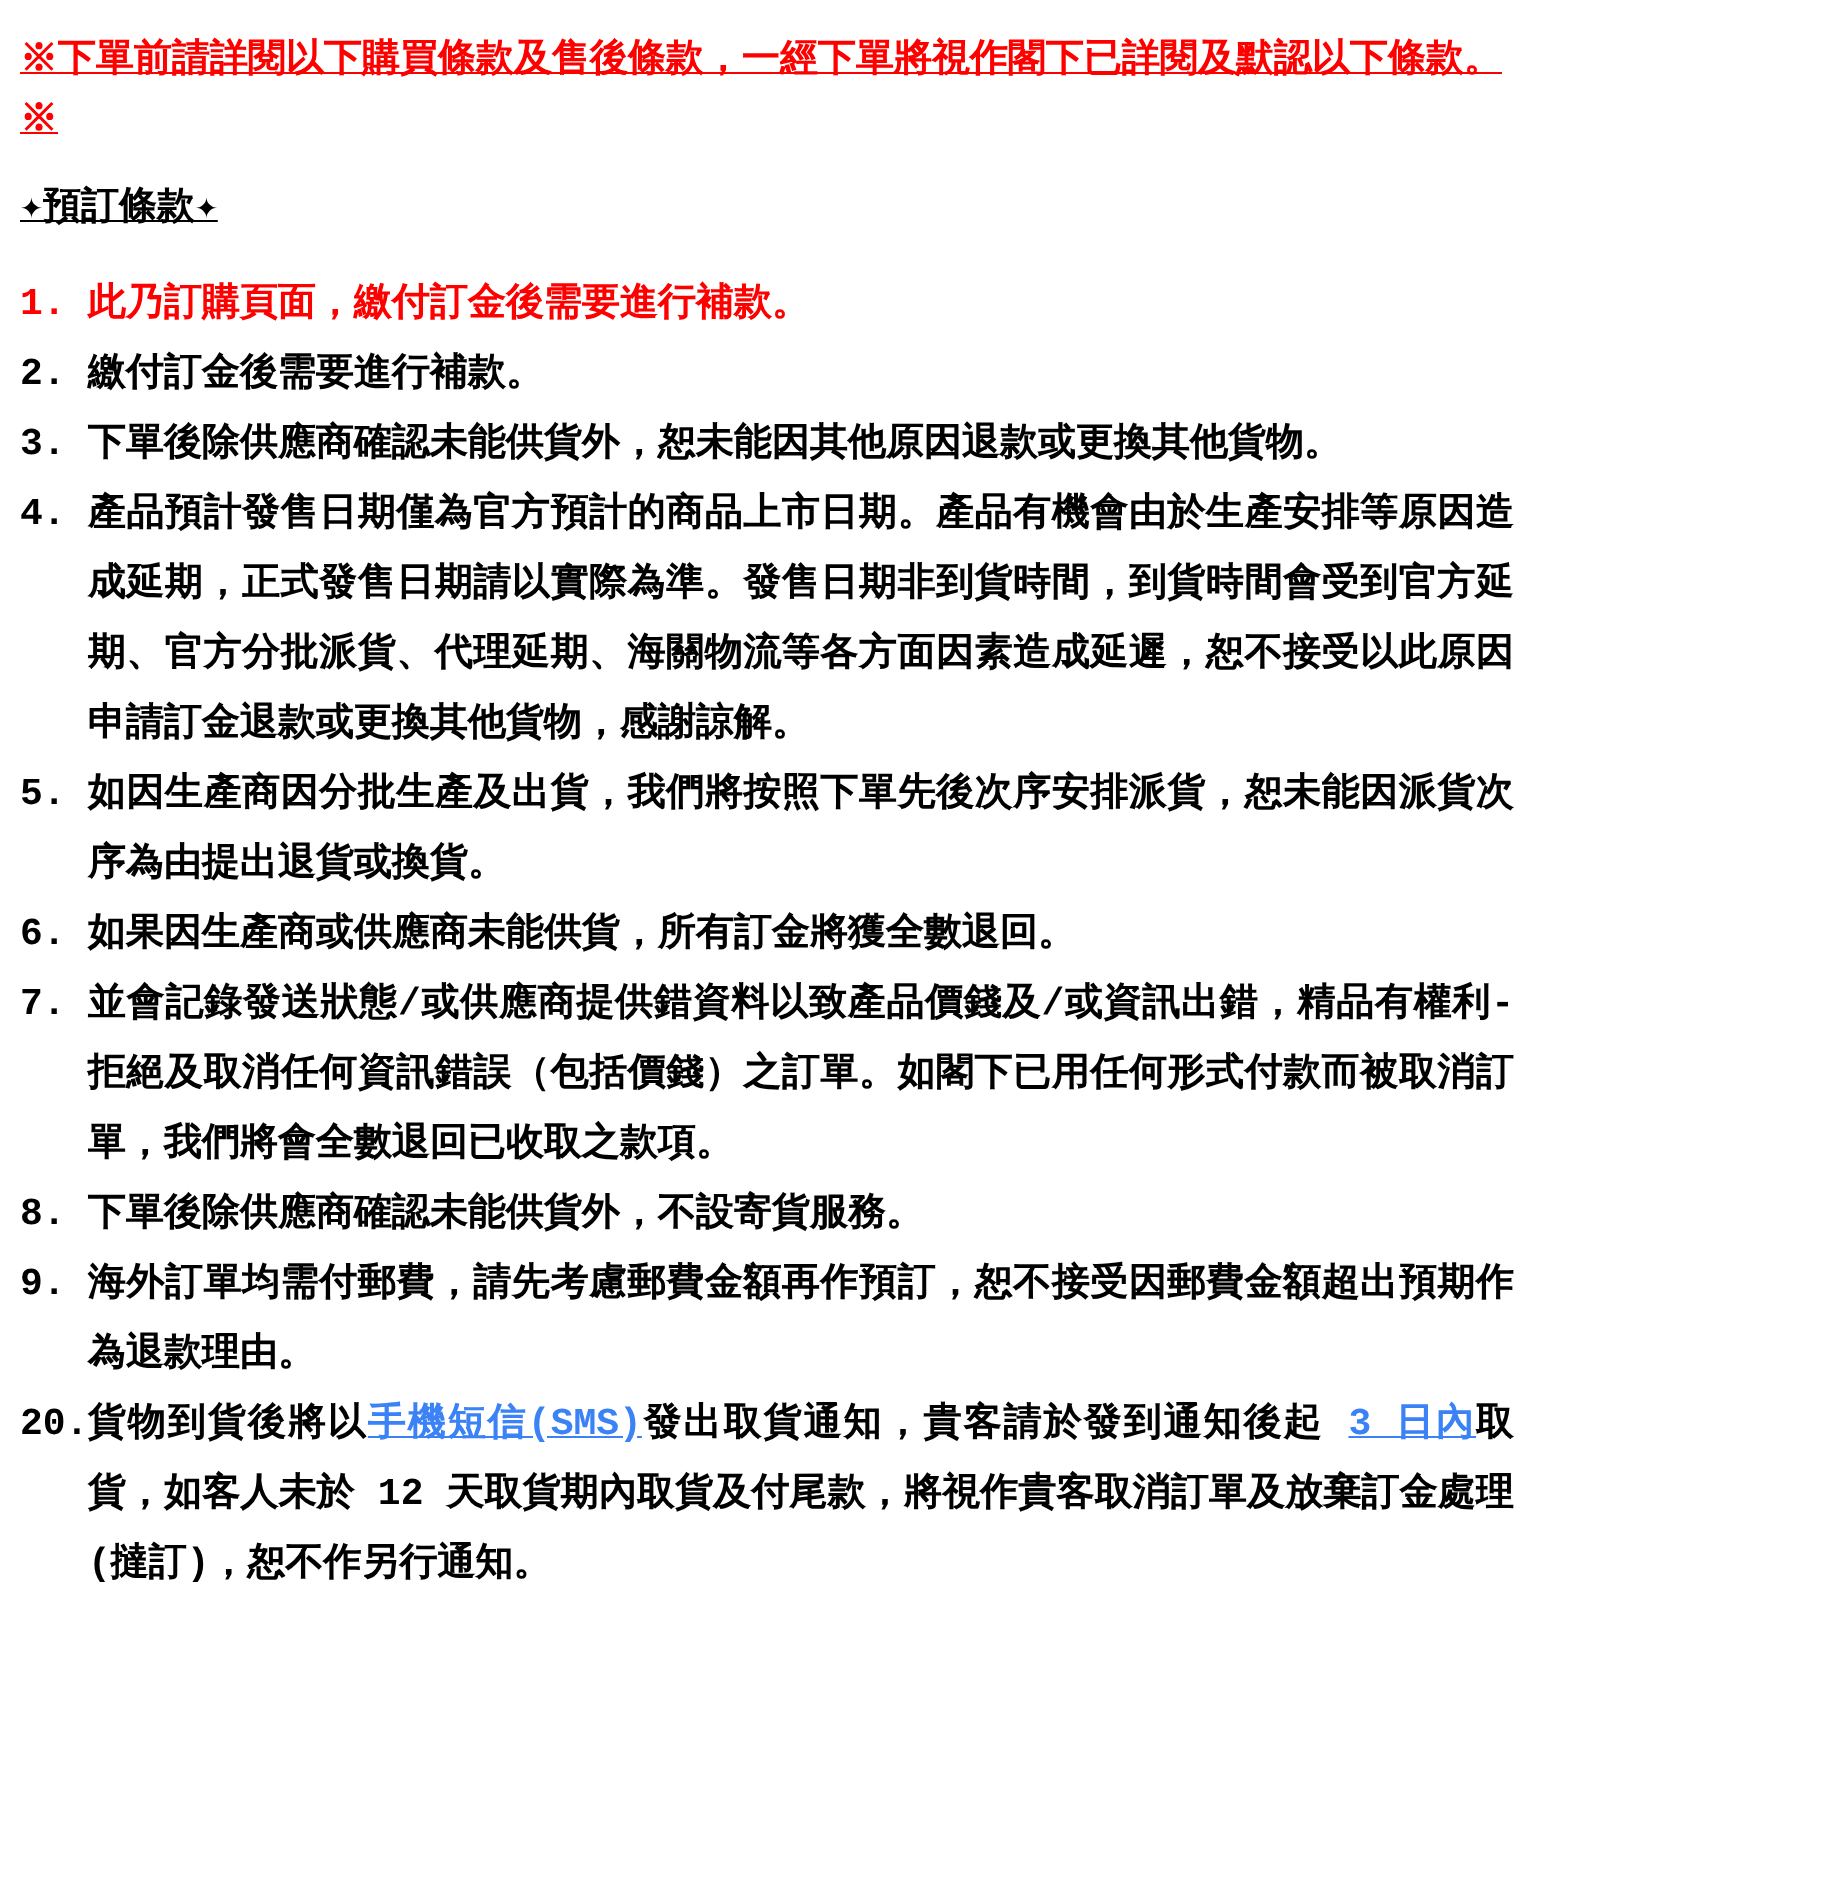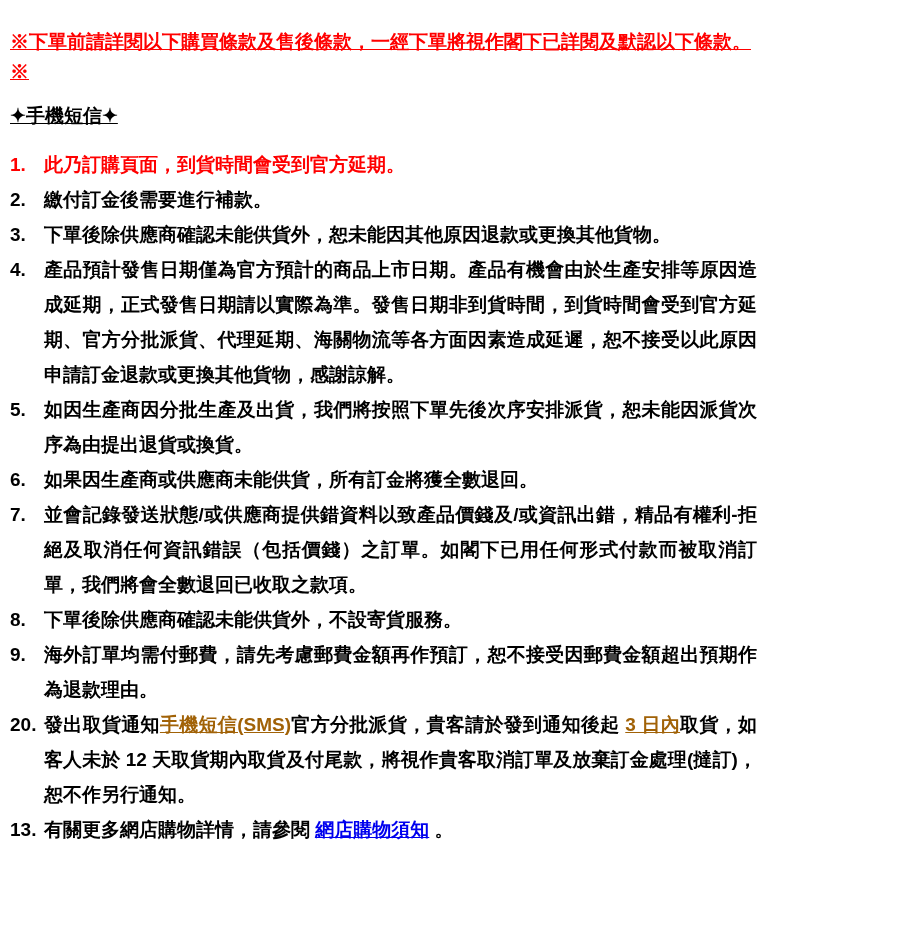--- a/index.html
+++ b/index.html
@@ -3,22 +3,22 @@
 <meta charset="utf-8">
 <style>
   html, body {
     margin: 0;
     padding: 0;
     background: #ffffff;
   }
   .doc {
     width: 769px;
     box-sizing: border-box;
-    padding: 23px 12px 14px 10px;
-    font-family: Liberation Sans, sans-serif;
+    padding: 11px 12px 14px 10px;
+    font-family: Liberation Mono, monospace;
     font-weight: 700;
     color: #000000;
     font-size: 19px;
     line-height: 35px;
   }
   .title {
     color: #ff0000;
     text-decoration: underline;
     margin: 4px 0 14px 0;
     font-size: 19px;
@@ -45,41 +45,41 @@
   .term .content {
     flex: 1;
     text-align: justify;
     text-justify: inter-ideograph;
   }
   .term.red .num,
   .term.red .content {
     color: #ff0000;
   }
   .seg.red-underline {
-    color: #a16207;
+    color: #3b82f6;
     text-decoration: underline;
   }
   .seg.link {
     color: #0000ee;
     text-decoration: underline;
     cursor: pointer;
   }
 </style>
 </head>
 <body>
 
 <div class="doc">
   <div class="title">※下單前請詳閱以下購買條款及售後條款，一經下單將視作閣下已詳閱及默認以下條款。※</div>
 
-  <div class="section-header">✦手機短信✦</div>
+  <div class="section-header">✦預訂條款✦</div>
 
   <div class="terms" id="terms-list">
       <div class="term red">
         <span class="num">1.</span>
-        <span class="content"><span class="seg">此乃訂購頁面，到貨時間會受到官方延期。</span></span>
+        <span class="content"><span class="seg">此乃訂購頁面，繳付訂金後需要進行補款。</span></span>
       </div>
       <div class="term">
         <span class="num">2.</span>
         <span class="content"><span class="seg">繳付訂金後需要進行補款。</span></span>
       </div>
       <div class="term">
         <span class="num">3.</span>
         <span class="content"><span class="seg">下單後除供應商確認未能供貨外，恕未能因其他原因退款或更換其他貨物。</span></span>
       </div>
       <div class="term">
@@ -101,20 +101,16 @@
       <div class="term">
         <span class="num">8.</span>
         <span class="content"><span class="seg">下單後除供應商確認未能供貨外，不設寄貨服務。</span></span>
       </div>
       <div class="term">
         <span class="num">9.</span>
         <span class="content"><span class="seg">海外訂單均需付郵費，請先考慮郵費金額再作預訂，恕不接受因郵費金額超出預期作為退款理由。</span></span>
       </div>
       <div class="term">
         <span class="num">20.</span>
-        <span class="content"><span class="seg">發出取貨通知</span><span class="seg red-underline">手機短信(SMS)</span><span class="seg">官方分批派貨，貴客請於發到通知後起 </span><span class="seg red-underline">3 日內</span><span class="seg">取貨，如客人未於 12 天取貨期內取貨及付尾款，將視作貴客取消訂單及放棄訂金處理(撻訂)，恕不作另行通知。</span></span>
-      </div>
-      <div class="term">
-        <span class="num">13.</span>
-        <span class="content"><span class="seg">有關更多網店購物詳情，請參閱 </span><span class="seg link">網店購物須知</span><span class="seg"> 。</span></span>
+        <span class="content"><span class="seg">貨物到貨後將以</span><span class="seg red-underline">手機短信(SMS)</span><span class="seg">發出取貨通知，貴客請於發到通知後起 </span><span class="seg red-underline">3 日內</span><span class="seg">取貨，如客人未於 12 天取貨期內取貨及付尾款，將視作貴客取消訂單及放棄訂金處理(撻訂)，恕不作另行通知。</span></span>
       </div>
     </div>
 </div>
 
 </body></html>

